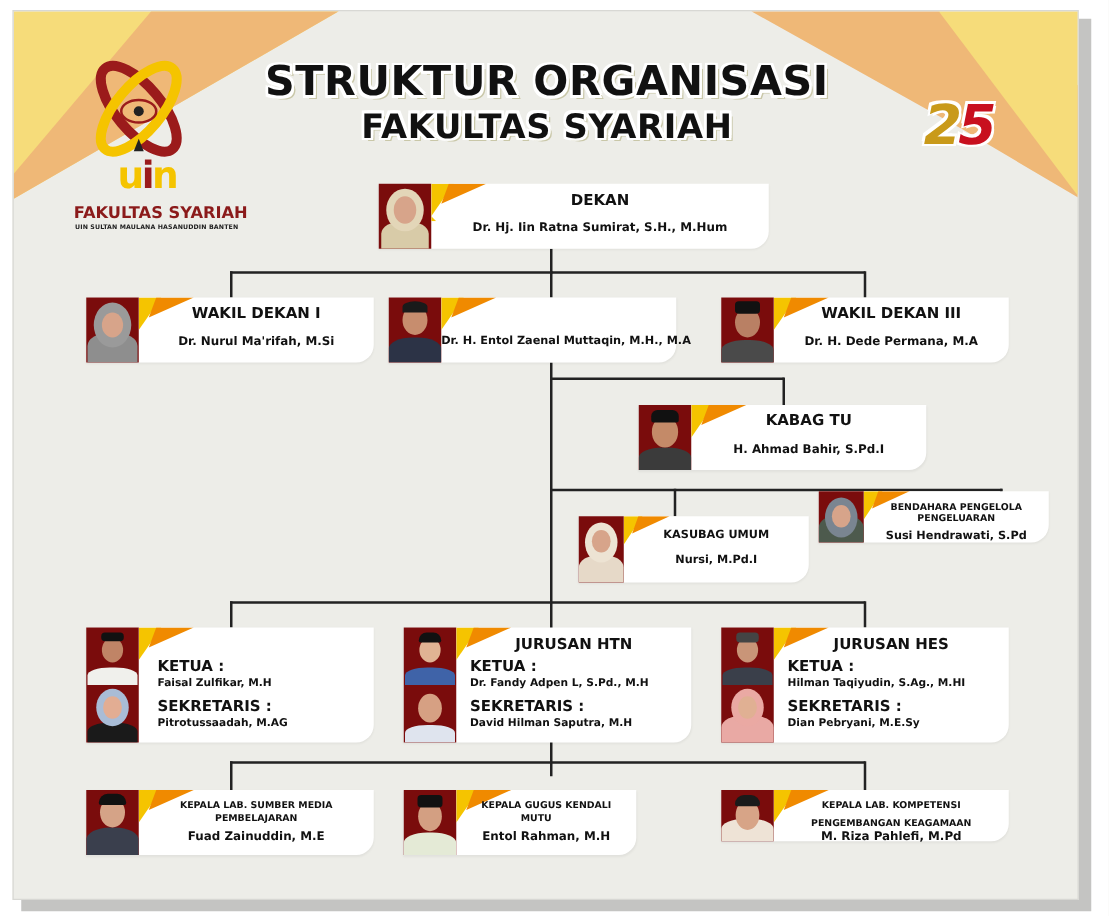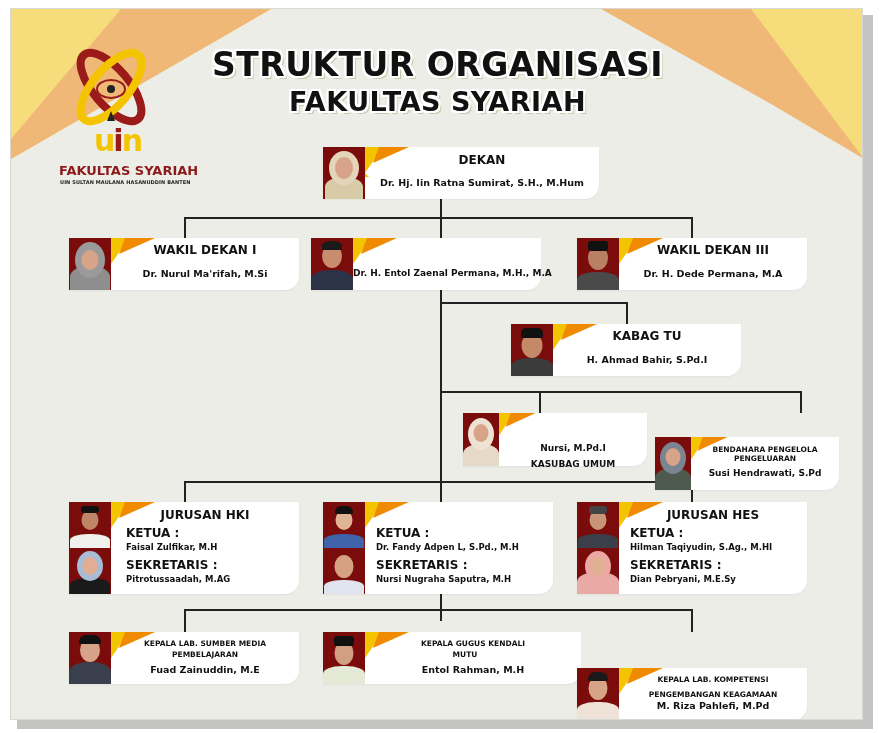--- a/index.html
+++ b/index.html
@@ -48,20 +48,23 @@
       <span style="color:#f5c400">u</span><span style="color:#9b1b1b">i</span><span style="color:#f5c400">n</span>
     </div>
     <div class="logo-text" style="left:10px;top:122px;font-size:13px;color:#8b1a1a;">FAKULTAS SYARIAH</div>
     <div class="logo-text" style="left:11px;top:138px;font-size:5px;color:#222;letter-spacing:0.1px;">UIN SULTAN MAULANA HASANUDDIN BANTEN</div>
   </div>
 
   <div class="heading" style="top:36px;font-size:33px;">STRUKTUR ORGANISASI</div>
   <div class="heading" style="top:77px;font-size:27px;">FAKULTAS SYARIAH</div>
 
   <div style="position:absolute;left:728px;top:32px;width:90px;height:90px;">
+    <div style="position:absolute;left:0;top:34px;font-size:44px;font-weight:bold;font-style:italic;letter-spacing:-3px;text-shadow:2px 2px 0 #fff,-2px -2px 0 #fff,2px -2px 0 #fff,-2px 2px 0 #fff;">
+      <span style="color:#c99a1a">2</span><span style="color:#c8101e">5</span>
+    </div>
   </div>
 
   <div class="line" style="left:429px;top:190px;width:2px;height:20px;"></div>
   <div class="line" style="left:173px;top:208px;width:508px;height:2px;"></div>
   <div class="line" style="left:173px;top:208px;width:2px;height:21px;"></div>
   <div class="line" style="left:429px;top:208px;width:2px;height:21px;"></div>
   <div class="line" style="left:680px;top:208px;width:2px;height:21px;"></div>
 
   <div class="line" style="left:429px;top:281px;width:2px;height:331px;"></div>
   <div class="line" style="left:429px;top:293px;width:187px;height:2px;"></div>
@@ -69,21 +72,21 @@
   <div class="line" style="left:429px;top:382px;width:362px;height:2px;"></div>
   <div class="line" style="left:528px;top:382px;width:2px;height:22px;"></div>
   <div class="line" style="left:789px;top:382px;width:2px;height:22px;"></div>
   <div class="line" style="left:173px;top:472px;width:508px;height:2px;"></div>
   <div class="line" style="left:173px;top:472px;width:2px;height:21px;"></div>
   <div class="line" style="left:680px;top:472px;width:2px;height:21px;"></div>
   <div class="line" style="left:173px;top:600px;width:508px;height:2px;"></div>
   <div class="line" style="left:173px;top:600px;width:2px;height:23px;"></div>
   <div class="line" style="left:680px;top:600px;width:2px;height:23px;"></div>
 
-  <div class="card" style="left:292px;top:138px;width:276px;height:52px;margin-left:20px;">
+  <div class="card" style="left:292px;top:138px;width:312px;height:52px;">
     <div class="photo" style="background:#7a0c0c;">
       <div class="body-shape" style="bottom:0;width:38px;height:22px;background:#d8cba8;"></div>
       <div class="head" style="top:4px;width:30px;height:34px;background:#e3d6b8;"></div>
       <div class="head" style="top:10px;width:18px;height:22px;background:#d7a48a;"></div>
     </div>
     <svg class="accent" viewBox="0 0 60 30" preserveAspectRatio="none">
         <polygon points="0,0 18,0 0,26" fill="#f5c400"></polygon>
         <polygon points="14,0 44,0 8,16" fill="#f08a00"></polygon>
         <polygon points="0,26 0,30 4,30" fill="#f5c400"></polygon>
       </svg>
@@ -108,21 +111,21 @@
   <div class="card" style="left:300px;top:229px;width:230px;height:52px;">
     <div class="photo">
       <div class="body-shape" style="bottom:0;width:42px;height:20px;background:#2c3346;"></div>
       <div class="head" style="top:6px;width:20px;height:24px;background:#c78d6e;"></div>
       <div class="head" style="top:3px;width:20px;height:9px;background:#1a1a1a;border-radius:50% 50% 0 0;"></div>
     </div>
     <svg class="accent" viewBox="0 0 60 30" preserveAspectRatio="none">
         <polygon points="0,0 18,0 0,26" fill="#f5c400"></polygon>
         <polygon points="14,0 44,0 8,16" fill="#f08a00"></polygon>
       </svg>
-    <div class="name" style="left:42px;right:0;top:30px;font-size:9px;">Dr. H. Entol Zaenal Permana, M.H., M.A</div>
+    <div class="name" style="left:42px;right:0;top:30px;font-size:9px;">Dr. H. Entol Zaenal Muttaqin, M.H., M.A</div>
   </div>
 
   <div class="card" style="left:566px;top:229px;width:230px;height:52px;">
     <div class="photo">
       <div class="body-shape" style="bottom:0;width:42px;height:18px;background:#4a4a4a;"></div>
       <div class="head" style="top:8px;width:20px;height:24px;background:#b98064;"></div>
       <div class="head" style="top:3px;width:20px;height:10px;background:#111;border-radius:3px;"></div>
     </div>
     <svg class="accent" viewBox="0 0 60 30" preserveAspectRatio="none">
         <polygon points="0,0 18,0 0,26" fill="#f5c400"></polygon>
@@ -149,25 +152,25 @@
   <div class="card" style="left:452px;top:404px;width:184px;height:53px;">
     <div class="photo" style="width:36px;">
       <div class="body-shape" style="bottom:0;width:36px;height:22px;background:#e6d9c8;"></div>
       <div class="head" style="top:5px;width:26px;height:32px;background:#ede3d3;"></div>
       <div class="head" style="top:11px;width:15px;height:18px;background:#d7a48a;"></div>
     </div>
     <svg class="accent" style="left:36px;width:50px;height:26px;" viewBox="0 0 60 30" preserveAspectRatio="none">
         <polygon points="0,0 18,0 0,26" fill="#f5c400"></polygon>
         <polygon points="14,0 44,0 8,16" fill="#f08a00"></polygon>
       </svg>
-    <div class="title" style="left:36px;right:0;top:10px;font-size:9px;margin-top:36px;">KASUBAG UMUM</div>
+    <div class="title" style="left:36px;right:0;top:10px;font-size:9px;">KASUBAG UMUM</div>
     <div class="name" style="left:36px;right:0;top:30px;font-size:9px;">Nursi, M.Pd.I</div>
   </div>
 
-  <div class="card" style="left:644px;top:428px;width:184px;height:53px;">
+  <div class="card" style="left:644px;top:384px;width:184px;height:41px;">
     <div class="photo" style="width:36px;">
       <div class="body-shape" style="bottom:0;width:36px;height:22px;background:#4d5a4d;"></div>
       <div class="head" style="top:5px;width:26px;height:32px;background:#7a8591;"></div>
       <div class="head" style="top:11px;width:15px;height:18px;background:#d7a48a;"></div>
     </div>
     <svg class="accent" style="left:36px;width:50px;height:26px;" viewBox="0 0 60 30" preserveAspectRatio="none">
         <polygon points="0,0 18,0 0,26" fill="#f5c400"></polygon>
         <polygon points="14,0 44,0 8,16" fill="#f08a00"></polygon>
       </svg>
     <div class="title" style="left:36px;right:0;top:8px;font-size:7.5px;">BENDAHARA PENGELOLA</div>
@@ -183,45 +186,45 @@
     </div>
     <div class="photo half2">
       <div class="body-shape" style="bottom:0;width:40px;height:16px;background:#1a1a1a;"></div>
       <div class="head" style="top:3px;width:26px;height:30px;background:#a9bcd6;"></div>
       <div class="head" style="top:9px;width:15px;height:18px;background:#e2ad93;"></div>
     </div>
     <svg class="accent" viewBox="0 0 60 30" preserveAspectRatio="none">
         <polygon points="0,0 18,0 0,26" fill="#f5c400"></polygon>
         <polygon points="14,0 44,0 8,16" fill="#f08a00"></polygon>
       </svg>
-    <div class="title" style="left:42px;right:0;top:6px;font-size:12px;">JURUSAN HKI</div>
     <div class="label-big" style="left:57px;top:24px;font-size:12px;">KETUA :</div>
     <div class="label-big" style="left:57px;top:40px;font-size:8.5px;">Faisal Zulfikar, M.H</div>
     <div class="label-big" style="left:57px;top:56px;font-size:12px;">SEKRETARIS :</div>
     <div class="label-big" style="left:57px;top:72px;font-size:8.5px;">Pitrotussaadah, M.AG</div>
   </div>
 
   <div class="card" style="left:312px;top:493px;width:230px;height:92px;">
     <div class="photo half">
       <div class="body-shape" style="bottom:0;width:40px;height:14px;background:#3f63a8;"></div>
       <div class="head" style="top:8px;width:17px;height:20px;background:#e0b393;"></div>
       <div class="head" style="top:4px;width:18px;height:8px;background:#111;border-radius:8px 8px 2px 2px;"></div>
     </div>
     <div class="photo half2">
       <div class="body-shape" style="bottom:0;width:40px;height:14px;background:#dfe4ee;"></div>
       <div class="head" style="top:7px;width:19px;height:23px;background:#d6a083;"></div>
     </div>
     <svg class="accent" viewBox="0 0 60 30" preserveAspectRatio="none">
         <polygon points="0,0 18,0 0,26" fill="#f5c400"></polygon>
         <polygon points="14,0 44,0 8,16" fill="#f08a00"></polygon>
       </svg>
+    <div class="title" style="left:42px;right:0;top:6px;font-size:12px;">JURUSAN HTN</div>
     <div class="label-big" style="left:53px;top:24px;font-size:12px;">KETUA :</div>
     <div class="label-big" style="left:53px;top:40px;font-size:8.5px;">Dr. Fandy Adpen L, S.Pd., M.H</div>
     <div class="label-big" style="left:53px;top:56px;font-size:12px;">SEKRETARIS :</div>
-    <div class="label-big" style="left:53px;top:72px;font-size:8.5px;">Nursi Nugraha Saputra, M.H</div>
+    <div class="label-big" style="left:53px;top:72px;font-size:8.5px;">David Hilman Saputra, M.H</div>
   </div>
 
   <div class="card" style="left:566px;top:493px;width:230px;height:92px;">
     <div class="photo half">
       <div class="body-shape" style="bottom:0;width:40px;height:14px;background:#3a3f4a;"></div>
       <div class="head" style="top:8px;width:17px;height:20px;background:#c99578;"></div>
       <div class="head" style="top:4px;width:18px;height:8px;background:#444;border-radius:3px;"></div>
     </div>
     <div class="photo half2">
       <div class="body-shape" style="bottom:0;width:42px;height:22px;background:#e9a9a4;"></div>
@@ -247,36 +250,36 @@
     </div>
     <svg class="accent" viewBox="0 0 60 30" preserveAspectRatio="none">
         <polygon points="0,0 18,0 0,26" fill="#f5c400"></polygon>
         <polygon points="14,0 44,0 8,16" fill="#f08a00"></polygon>
       </svg>
     <div class="title" style="left:42px;right:0;top:7px;font-size:7.5px;">KEPALA LAB. SUMBER MEDIA</div>
     <div class="title" style="left:42px;right:0;top:18px;font-size:7.5px;">PEMBELAJARAN</div>
     <div class="name" style="left:42px;right:0;top:32px;font-size:9.5px;">Fuad Zainuddin, M.E</div>
   </div>
 
-  <div class="card" style="left:312px;top:623px;width:258px;height:52px;">
+  <div class="card" style="left:312px;top:623px;width:186px;height:52px;">
     <div class="photo">
       <div class="body-shape" style="bottom:0;width:42px;height:18px;background:#e4ead6;"></div>
       <div class="head" style="top:9px;width:19px;height:24px;background:#d39f82;"></div>
       <div class="head" style="top:4px;width:20px;height:10px;background:#111;border-radius:3px;"></div>
     </div>
     <svg class="accent" viewBox="0 0 60 30" preserveAspectRatio="none">
         <polygon points="0,0 18,0 0,26" fill="#f5c400"></polygon>
         <polygon points="14,0 44,0 8,16" fill="#f08a00"></polygon>
       </svg>
     <div class="title" style="left:42px;right:0;top:7px;font-size:7.5px;">KEPALA GUGUS KENDALI</div>
     <div class="title" style="left:42px;right:16px;top:18px;font-size:7.5px;">MUTU</div>
     <div class="name" style="left:42px;right:0;top:32px;font-size:9.5px;">Entol Rahman, M.H</div>
   </div>
 
-  <div class="card" style="left:566px;top:623px;width:230px;height:52px;margin-top:36px;">
+  <div class="card" style="left:566px;top:623px;width:230px;height:41px;">
     <div class="photo">
       <div class="body-shape" style="bottom:0;width:42px;height:18px;background:#eee3d6;"></div>
       <div class="head" style="top:8px;width:19px;height:24px;background:#d7a487;"></div>
       <div class="head" style="top:4px;width:20px;height:9px;background:#1a1a1a;border-radius:8px 8px 2px 2px;"></div>
     </div>
     <svg class="accent" viewBox="0 0 60 30" preserveAspectRatio="none">
         <polygon points="0,0 18,0 0,26" fill="#f5c400"></polygon>
         <polygon points="14,0 44,0 8,16" fill="#f08a00"></polygon>
       </svg>
     <div class="title" style="left:42px;right:0;top:7px;font-size:7.5px;">KEPALA LAB. KOMPETENSI</div>

